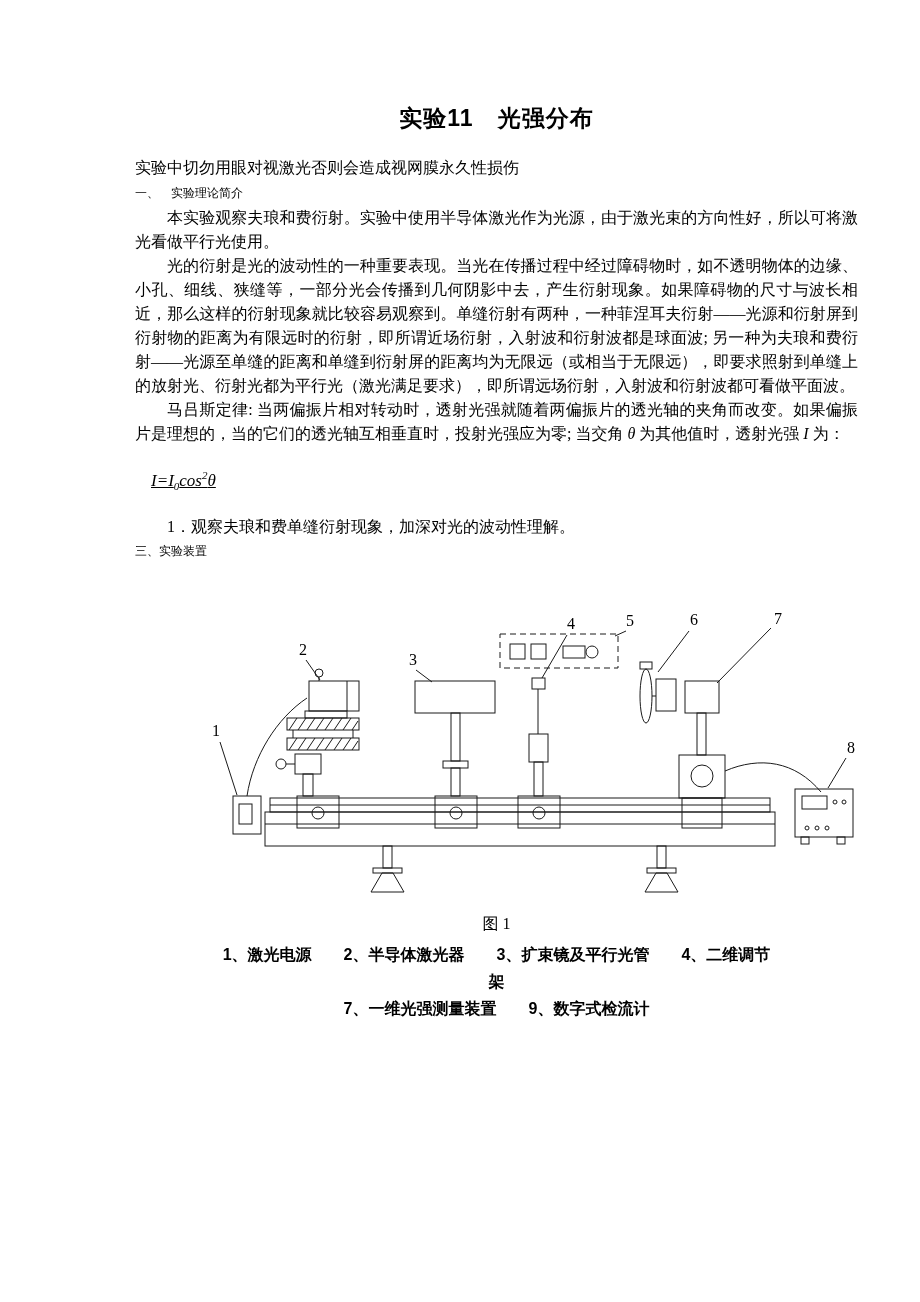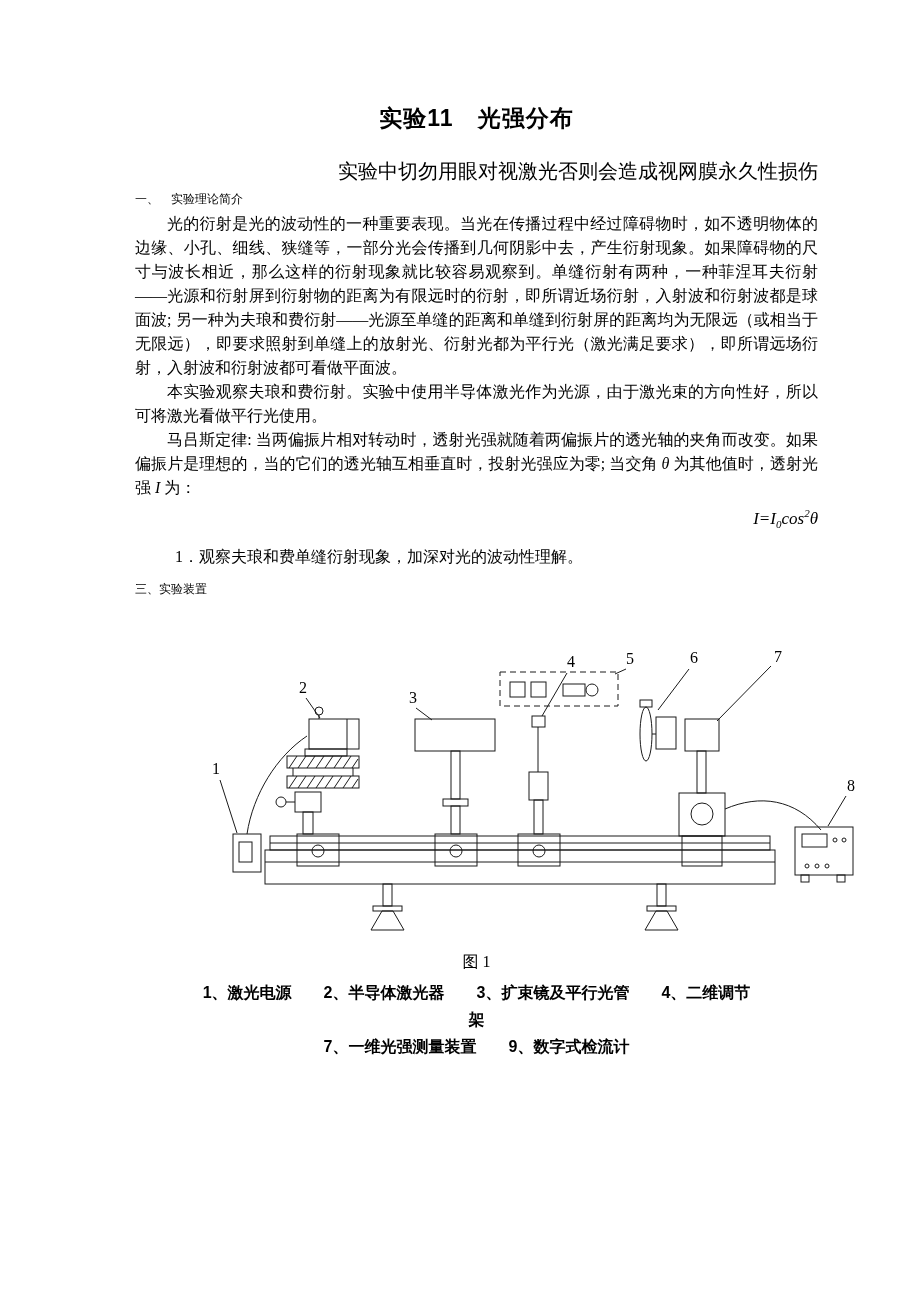--- a/index.html
+++ b/index.html
@@ -1,50 +1,50 @@
 <!DOCTYPE html>
 <html><head>
 <meta charset="utf-8">
 <style>
   html,body{margin:0;padding:0;}
   body{width:920px;min-height:1302px;background:#ffffff;color:#000;
        font-family:"Liberation Serif","DejaVu Serif",serif;}
-  .page{padding:103px 102px 40px 135px;}
+  .page{padding:103px 62px 40px 135px;}
   .title{font-family:"Liberation Sans","DejaVu Sans",sans-serif;font-size:23px;
          font-weight:bold;text-align:center;margin:0 0 24px 0;letter-spacing:1px;}
-  .warning{font-size:20px;text-align:right;margin:0 0 2px 0;}
+  .warning{font-size:16px;text-align:left;margin:0 0 2px 0;}
   .sec-heading{font-family:"Liberation Sans","DejaVu Sans",sans-serif;font-size:12px;
          font-weight:normal;line-height:25px;margin:0;}
   .sec2-heading{margin-top:22px;}
   .body-para{font-size:16px;line-height:24px;text-align:justify;text-indent:2em;margin:0;}
   .no-indent{text-indent:0;}
-  .formula-line{font-size:17px;line-height:26px;text-align:right;font-style:italic;margin:0;}
+  .formula-line{font-size:17px;line-height:26px;text-align:left;font-style:italic;margin:16px;text-decoration:underline;}
   .formula-line sub,.formula-line sup{font-size:11px;font-style:italic;}
-  .obj-item{font-size:16px;line-height:24px;margin:8px;padding-left:2em;}
+  .obj-item{font-size:16px;line-height:24px;margin:0;padding-left:2em;}
   .var{font-style:italic;}
   .figure-wrap{margin-top:42px;margin-left:50px;width:690px;}
   .fig-caption{text-align:center;font-size:16px;margin:4px 0 6px 0;font-family:Liberation Serif, serif;}
   .legend-line{font-family:"Liberation Sans","DejaVu Sans",sans-serif;font-size:16px;
          font-weight:bold;text-align:center;line-height:27px;margin:0;}
   svg text{font-family:"Liberation Serif","DejaVu Serif",serif;}
 </style>
 </head>
 <body>
 
 <div class="page">
 
   <h1 class="title">实验11　光强分布</h1>
 
   <p class="warning">实验中切勿用眼对视激光否则会造成视网膜永久性损伤</p>
 
   <h2 class="sec-heading">一、　实验理论简介</h2>
 
+  <p class="body-para">本实验观察夫琅和费衍射。实验中使用半导体激光作为光源，由于激光束的方向性好，所以可将激光看做平行光使用。</p>
+
   <p class="body-para">光的衍射是光的波动性的一种重要表现。当光在传播过程中经过障碍物时，如不透明物体的边缘、小孔、细线、狭缝等，一部分光会传播到几何阴影中去，产生衍射现象。如果障碍物的尺寸与波长相近，那么这样的衍射现象就比较容易观察到。单缝衍射有两种，一种菲涅耳夫衍射——光源和衍射屏到衍射物的距离为有限远时的衍射，即所谓近场衍射，入射波和衍射波都是球面波; 另一种为夫琅和费衍射——光源至单缝的距离和单缝到衍射屏的距离均为无限远（或相当于无限远），即要求照射到单缝上的放射光、衍射光都为平行光（激光满足要求），即所谓远场衍射，入射波和衍射波都可看做平面波。</p>
-
-  <p class="body-para">本实验观察夫琅和费衍射。实验中使用半导体激光作为光源，由于激光束的方向性好，所以可将激光看做平行光使用。</p>
 
   <p class="body-para"><span>马吕斯定律: 当两偏振片相对转动时，透射光强就随着两偏振片的透光轴的夹角而改变。如果偏振片是理想的，当的它们的透光轴互相垂直时，投射光强应为零; 当交角 </span><span class="var">θ</span><span> 为其他值时，透射光强 </span><span class="var">I</span><span> 为：</span></p>
 
   <p class="formula-line"><span>I=I</span><sub>0</sub><span>cos</span><sup>2</sup><span>θ</span></p>
 
 
   <p class="obj-item">1．观察夫琅和费单缝衍射现象，加深对光的波动性理解。</p>
 
   <h2 class="sec-heading">三、实验装置</h2>
 

